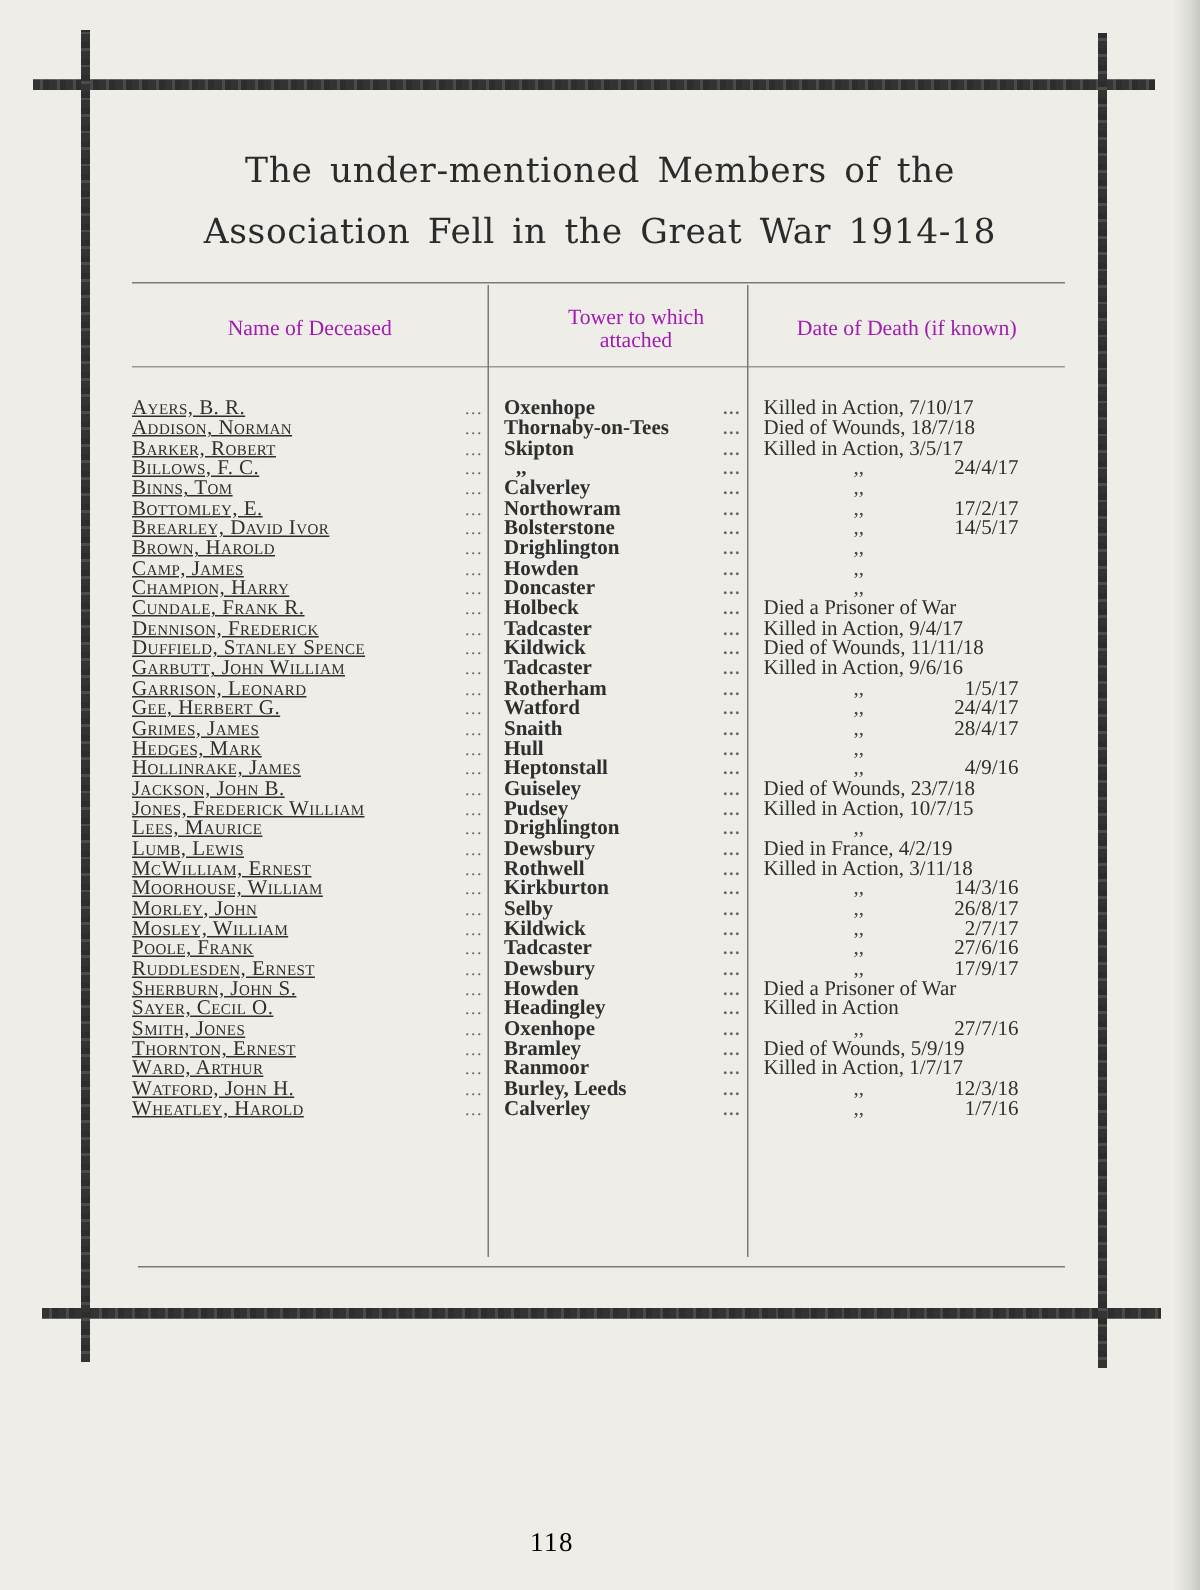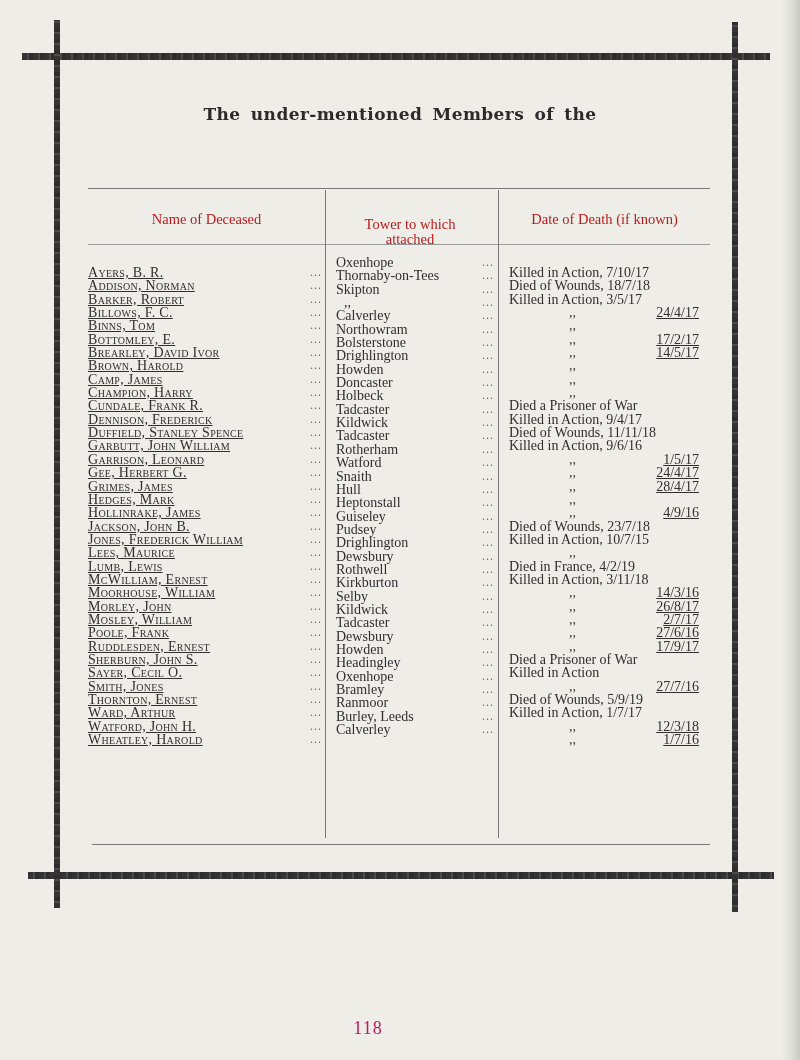--- a/index.html
+++ b/index.html
@@ -16,67 +16,68 @@
   .rule-h {
     position: absolute; height: 7px; background: #3b3b3b;
     background-image: repeating-linear-gradient(90deg, #333 0 5px, #4a4a4a 5px 7px, #2d2d2d 7px 11px);
   }
   .rule-v {
     position: absolute; width: 6px; background: #3b3b3b;
     background-image: repeating-linear-gradient(0deg, #333 0 5px, #4b4b4b 5px 7px, #2d2d2d 7px 11px);
   }
   .title {
     position: absolute; left: 80px; top: 94px; width: 640px;
-    text-align: center; font-family: "DejaVu Serif", serif; font-weight: bold;
-    font-size: 17px; line-height: 41px; color: #2b2b2b; letter-spacing: 0.4px;
+    text-align: center; font-family: "DejaVu Serif", serif; font-weight: normal;
+    font-size: 23px; line-height: 41px; color: #2b2b2b; letter-spacing: 0.4px;
     word-spacing: 4px;
   }
   .line { position: absolute; background: #7a7a7a; }
   .hdr {
-    position: absolute; text-align: center; font-size: 14.5px; line-height: 15px; color: #b91c1c;
+    position: absolute; text-align: center; font-size: 14.5px; line-height: 15px; color: #a21caf;
   }
   .col-names { position: absolute; left: 88px; top: 266px; width: 236px; }
-  .col-towers { position: absolute; left: 336px; top: 256px; width: 162px; }
+  .col-towers { position: absolute; left: 336px; top: 266px; width: 162px; font-weight: bold; }
   .col-dates { position: absolute; left: 509px; top: 266px; width: 190px; }
   .row { height: 13.35px; line-height: 13.35px; font-size: 14px; white-space: nowrap; position: relative; }
   .name { font-variant: small-caps; letter-spacing: 0.3px; text-decoration: underline; }
   .dots { color: #666; letter-spacing: 1px; position: absolute; font-size: 12px; }
   .dots.b { left: 222px; }
   .tdots.b { left: 146px; }
   .ditto { position: absolute; left: 60px; color: #444; }
-  .dval { position: absolute; right: 0; text-decoration: underline; }
+  .dval { position: absolute; right: 20px; }
   .page-num {
     position: absolute; left: 0; width: 736px; top: 1018px; text-align: center;
-    font-size: 18px; letter-spacing: 1px; color: #be185d;
+    font-size: 18px; letter-spacing: 1px; color: #000000;
   }
 </style>
 </head>
 <body>
 
 <div class="page-edge"></div>
 
 <div class="rule-h" style="left:22px; top:53px; width:748px;"></div>
 <div class="rule-h" style="left:28px; top:872px; width:746px;"></div>
 <div class="rule-v" style="left:54px; top:20px; height:888px;"></div>
 <div class="rule-v" style="left:732px; top:22px; height:890px;"></div>
 
 <div class="title">
   <div>The under-mentioned Members of the</div>
+  <div>Association Fell in the Great War 1914-18</div>
 </div>
 
 <div class="line" style="left:88px; top:188px; width:622px; height:1px;"></div>
 <div class="line" style="left:88px; top:244px; width:622px; height:1px; background:#999;"></div>
 <div class="line" style="left:92px; top:844px; width:618px; height:1px;"></div>
 <div class="line" style="left:325px; top:190px; width:1px; height:648px;"></div>
 <div class="line" style="left:498px; top:190px; width:1px; height:648px;"></div>
 
 <div class="hdr" style="left:88px; top:212px; width:237px;">
   <span>Name of Deceased</span>
 </div>
-<div class="hdr" style="left:324px; top:205px; width:172px;margin-top:12px;">
+<div class="hdr" style="left:338px; top:205px; width:172px;">
   <div>Tower to which</div>
   <div>attached</div>
 </div>
 <div class="hdr" style="left:499px; top:212px; width:211px;">
   <span>Date of Death (if known)</span>
 </div>
 
 <div class="col-names" id="col-names">
     <div class="row"><span class="name">Ayers, B. R.</span><span class="dots b">...</span></div>
     <div class="row"><span class="name">Addison, Norman</span><span class="dots b">...</span></div>

